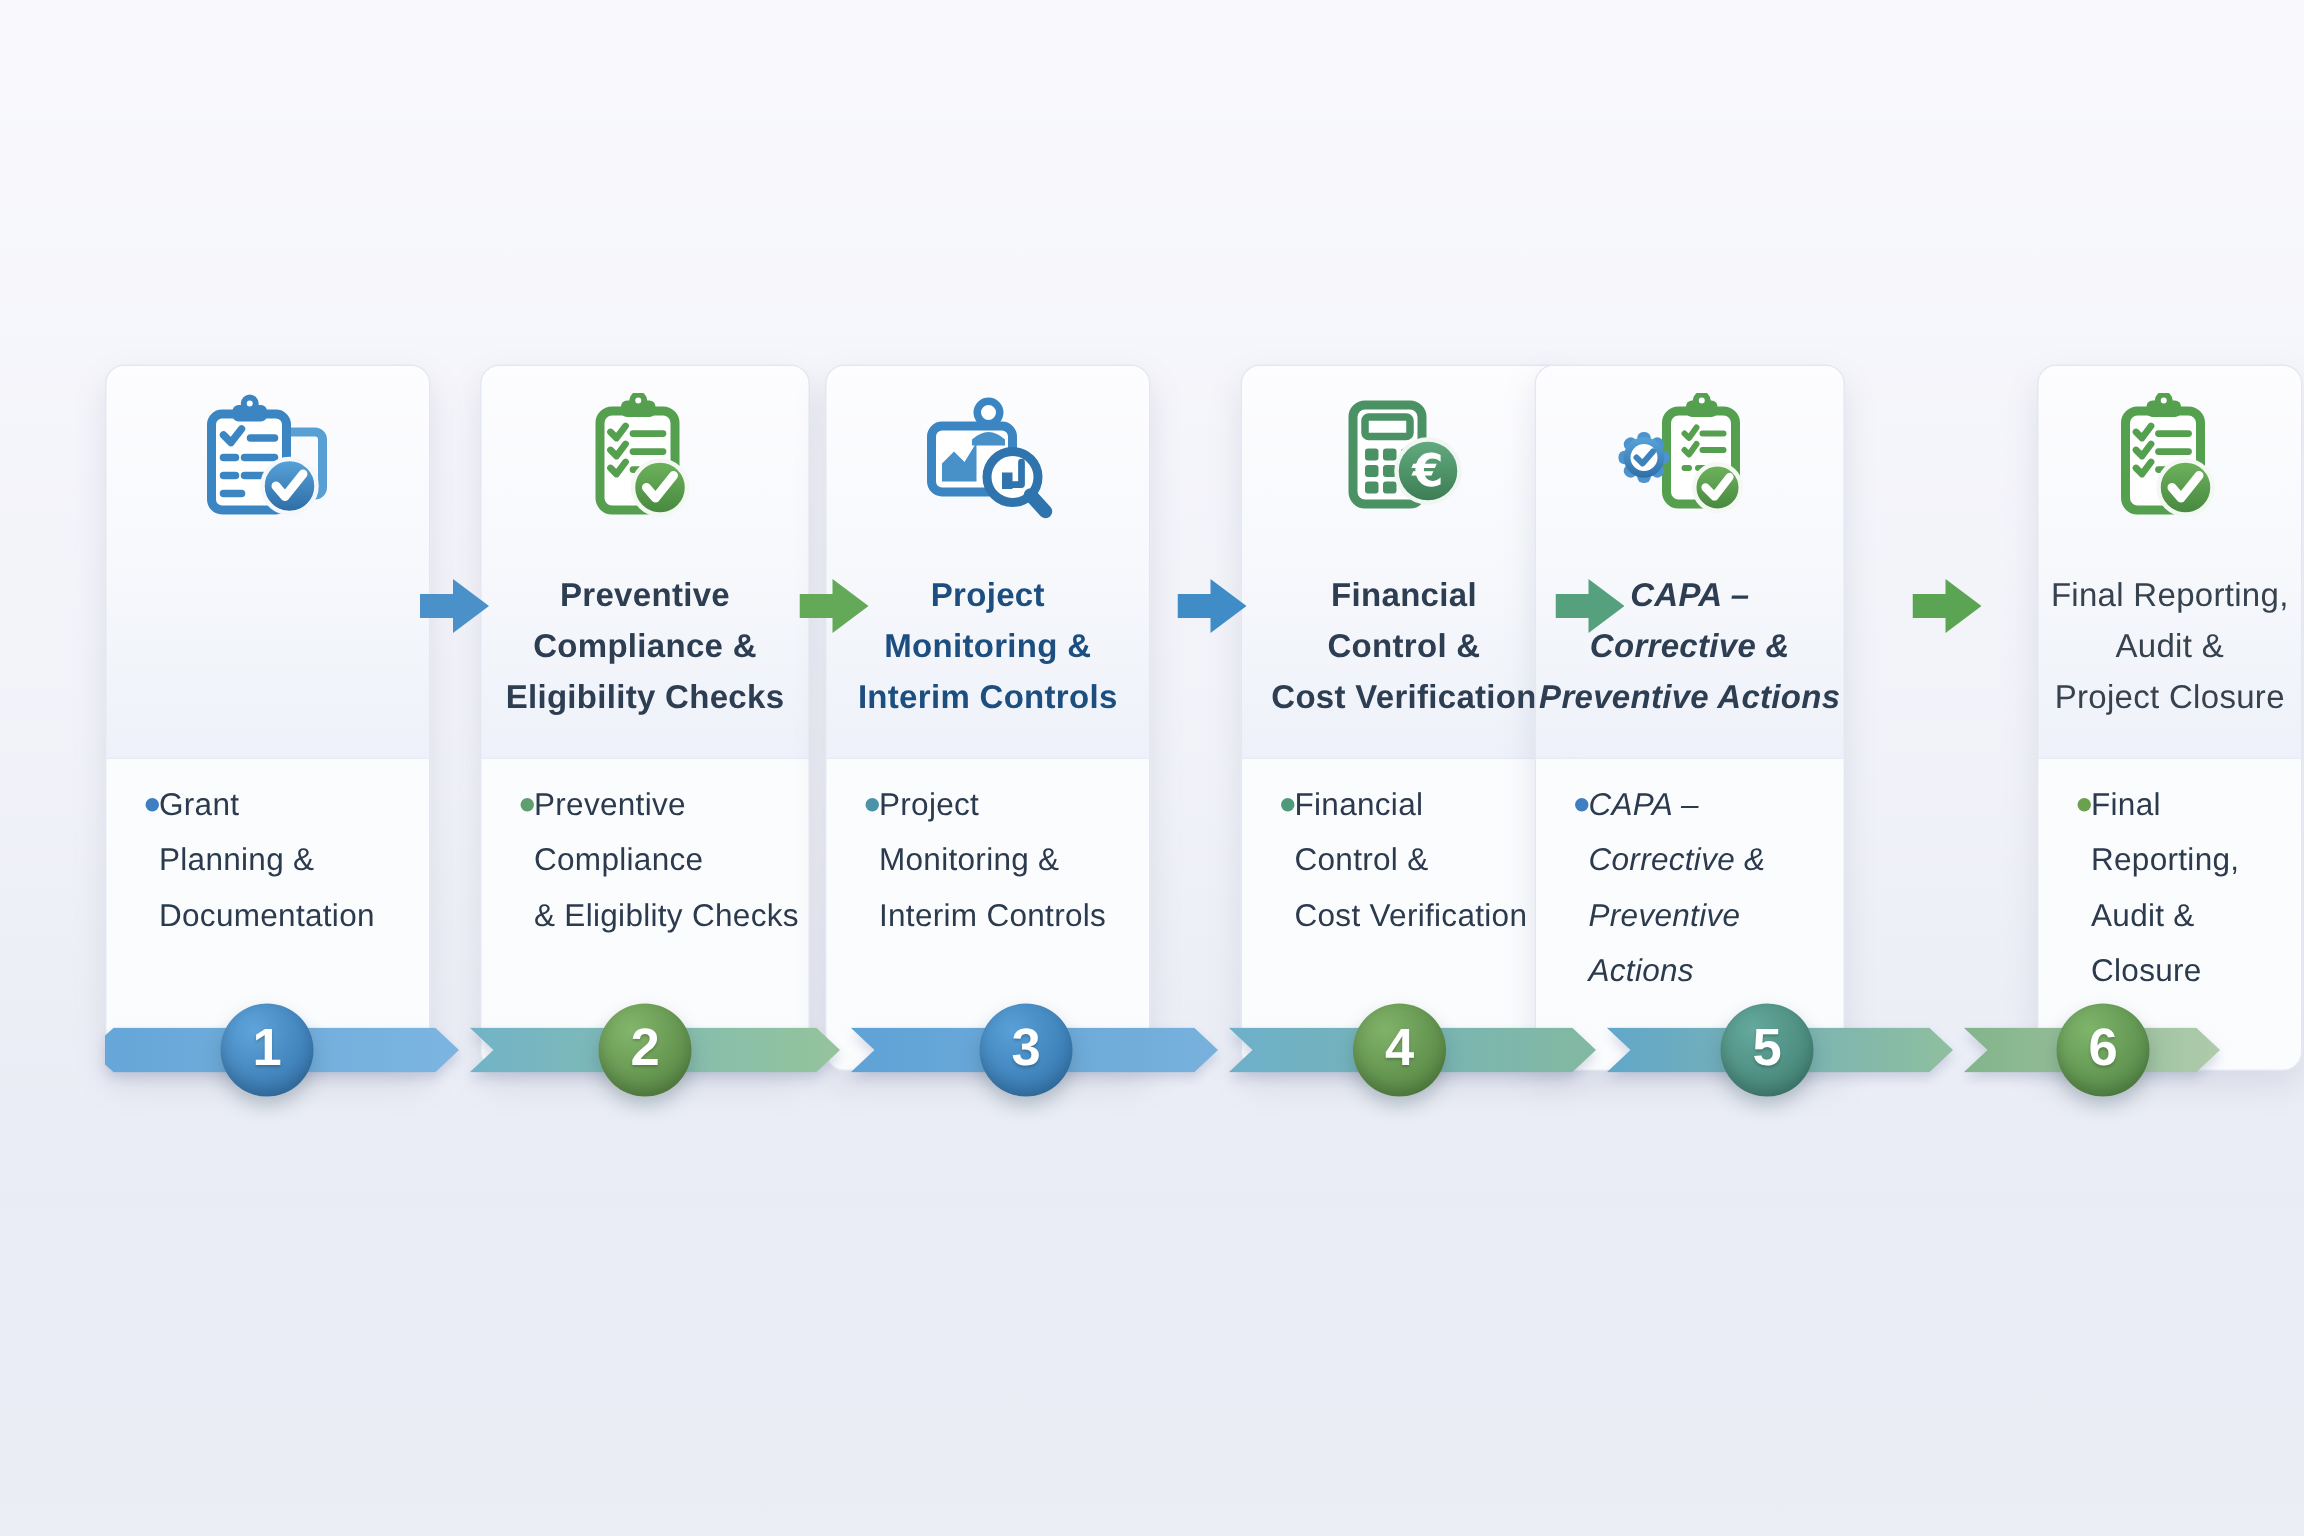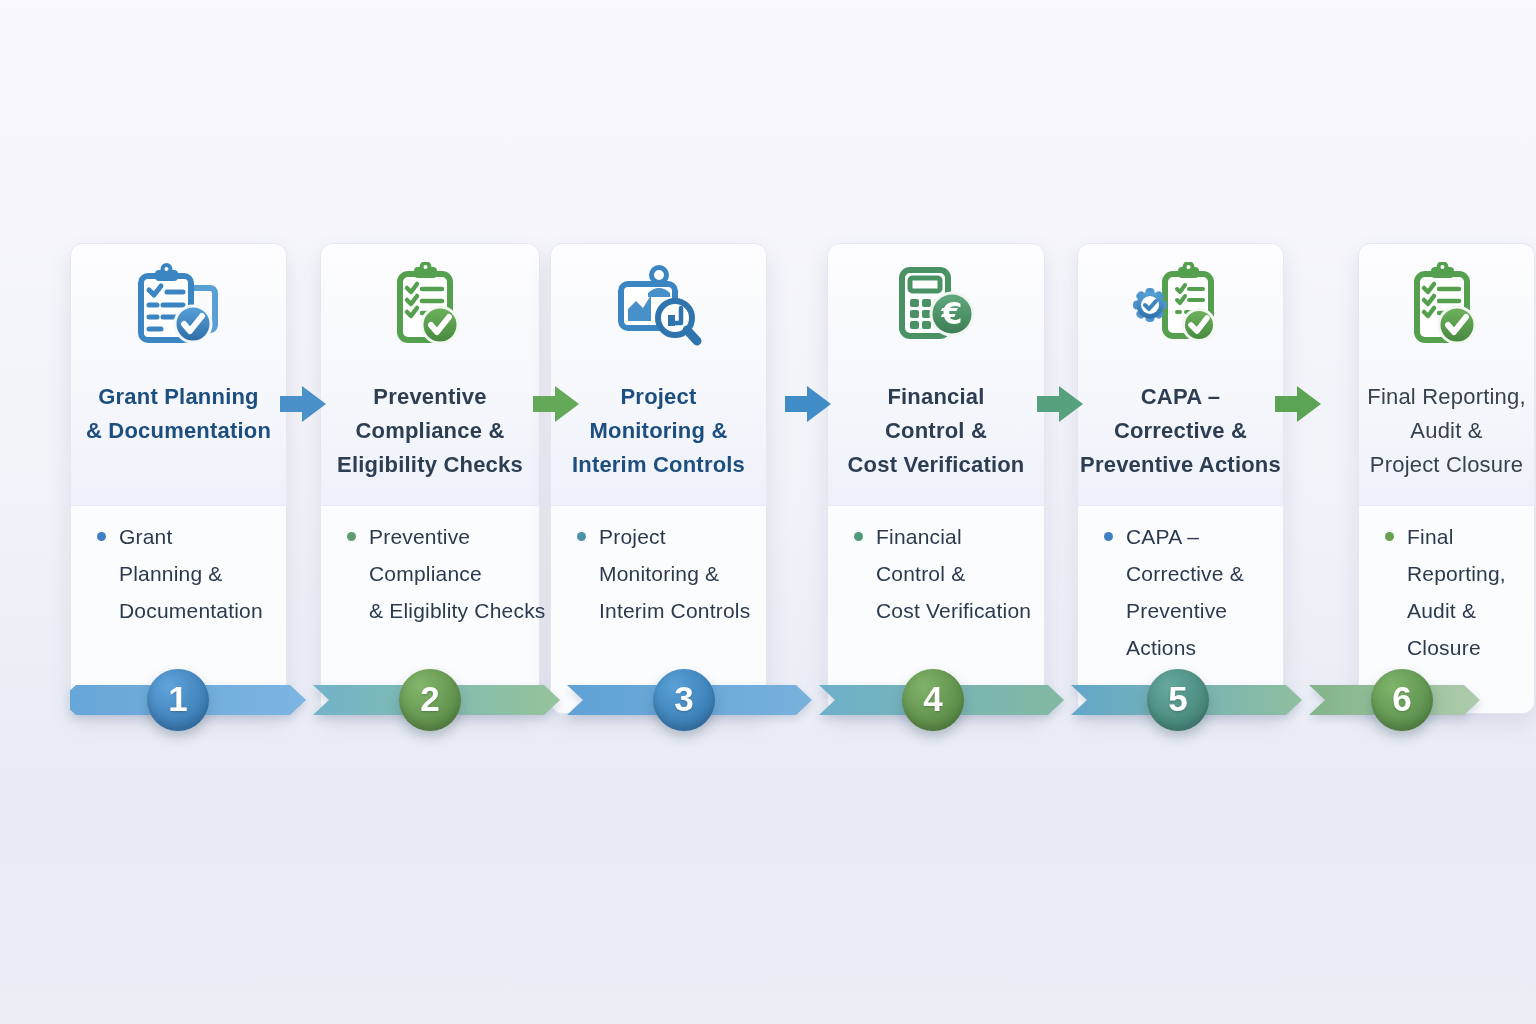--- a/index.html
+++ b/index.html
@@ -14,21 +14,21 @@
   .card{
     position:absolute;top:243px;height:469px;
     border:1px solid #e3e7f1;border-radius:13px;
     box-shadow:0 10px 22px rgba(110,120,150,.16);
     background:transparent;z-index:1;
   }
   .c1{left:70px;width:215px;}
   .c2{left:320px;width:218px;}
   .c3{left:550px;width:215px;}
   .c4{left:827px;width:216px;}
-  .c5{left:1077px;width:205px;}
+  .c5{left:1023px;width:205px;font-style:italic;}
   .c6{left:1358px;width:175px;}
 
   .card-head{
     position:absolute;top:0;left:0;right:0;height:261px;
     border-radius:12px 12px 0 0;
     background:linear-gradient(180deg,#fdfdff 0%,#f6f8fc 55%,#eef1f9 100%);
     border-bottom:1px solid #e7ebf4;
   }
   .card-body{
     position:absolute;top:262px;left:0;right:0;bottom:0;
@@ -37,21 +37,21 @@
   }
   .icon-wrap{position:absolute;top:18px;left:0;right:0;display:flex;justify-content:center;}
   .card-title{
     position:absolute;top:136px;left:-6px;right:-6px;
     text-align:center;white-space:pre-line;
     font-size:22px;line-height:34px;font-weight:600;letter-spacing:.2px;
   }
   .bullet{display:flex;margin:12px 0 0 26px;}
   .dot{width:9px;height:9px;border-radius:50%;margin-top:14px;flex:none;}
   .bullet-text{
-    margin-left:13px;font-size:21px;line-height:37px;color:#2c3a4e;
+    margin-left:0;font-size:21px;line-height:37px;color:#2c3a4e;
     white-space:pre;letter-spacing:.2px;
   }
 
   
   .conn{position:absolute;top:384px;width:46px;height:40px;z-index:3;}
   .conn-1{left:280px;}.conn-2{left:533px;}.conn-3{left:785px;}.conn-4{left:1037px;}.conn-5{left:1275px;}
 
   
   .band{
     position:absolute;left:70px;top:685px;width:1414px;height:30px;z-index:4;
@@ -100,22 +100,20 @@
           <line x1="40" y1="30" x2="56" y2="30" stroke="#3b86c2" stroke-width="5" stroke-linecap="round"></line>
           <line x1="22" y1="43" x2="30" y2="43" stroke="#3b86c2" stroke-width="5" stroke-linecap="round"></line>
           <line x1="36" y1="43" x2="56" y2="43" stroke="#3b86c2" stroke-width="5" stroke-linecap="round"></line>
           <line x1="22" y1="55" x2="30" y2="55" stroke="#3b86c2" stroke-width="5" stroke-linecap="round"></line>
           <line x1="36" y1="55" x2="52" y2="55" stroke="#3b86c2" stroke-width="5" stroke-linecap="round"></line>
           <line x1="22" y1="67" x2="34" y2="67" stroke="#3b86c2" stroke-width="5" stroke-linecap="round"></line>
           <circle cx="66" cy="62" r="18" fill="url(#i1g)" stroke="#f4f7fb" stroke-width="3"></circle>
           <polyline points="57,62 63,69 75,54" stroke="#ffffff" stroke-width="6" stroke-linecap="round" stroke-linejoin="round"></polyline>
         </svg>
       </div>
-      <div class="card-title" style="color:#1d4e80;font-weight:700">Grant Planning
-&amp; Documentation</div>
     </div>
     <div class="card-body">
       <div class="bullet">
         <span class="dot" style="background:#3e7fc1"></span>
         <span class="bullet-text">Grant
 Planning &amp;
 Documentation</span>
       </div>
     </div>
   </div>

